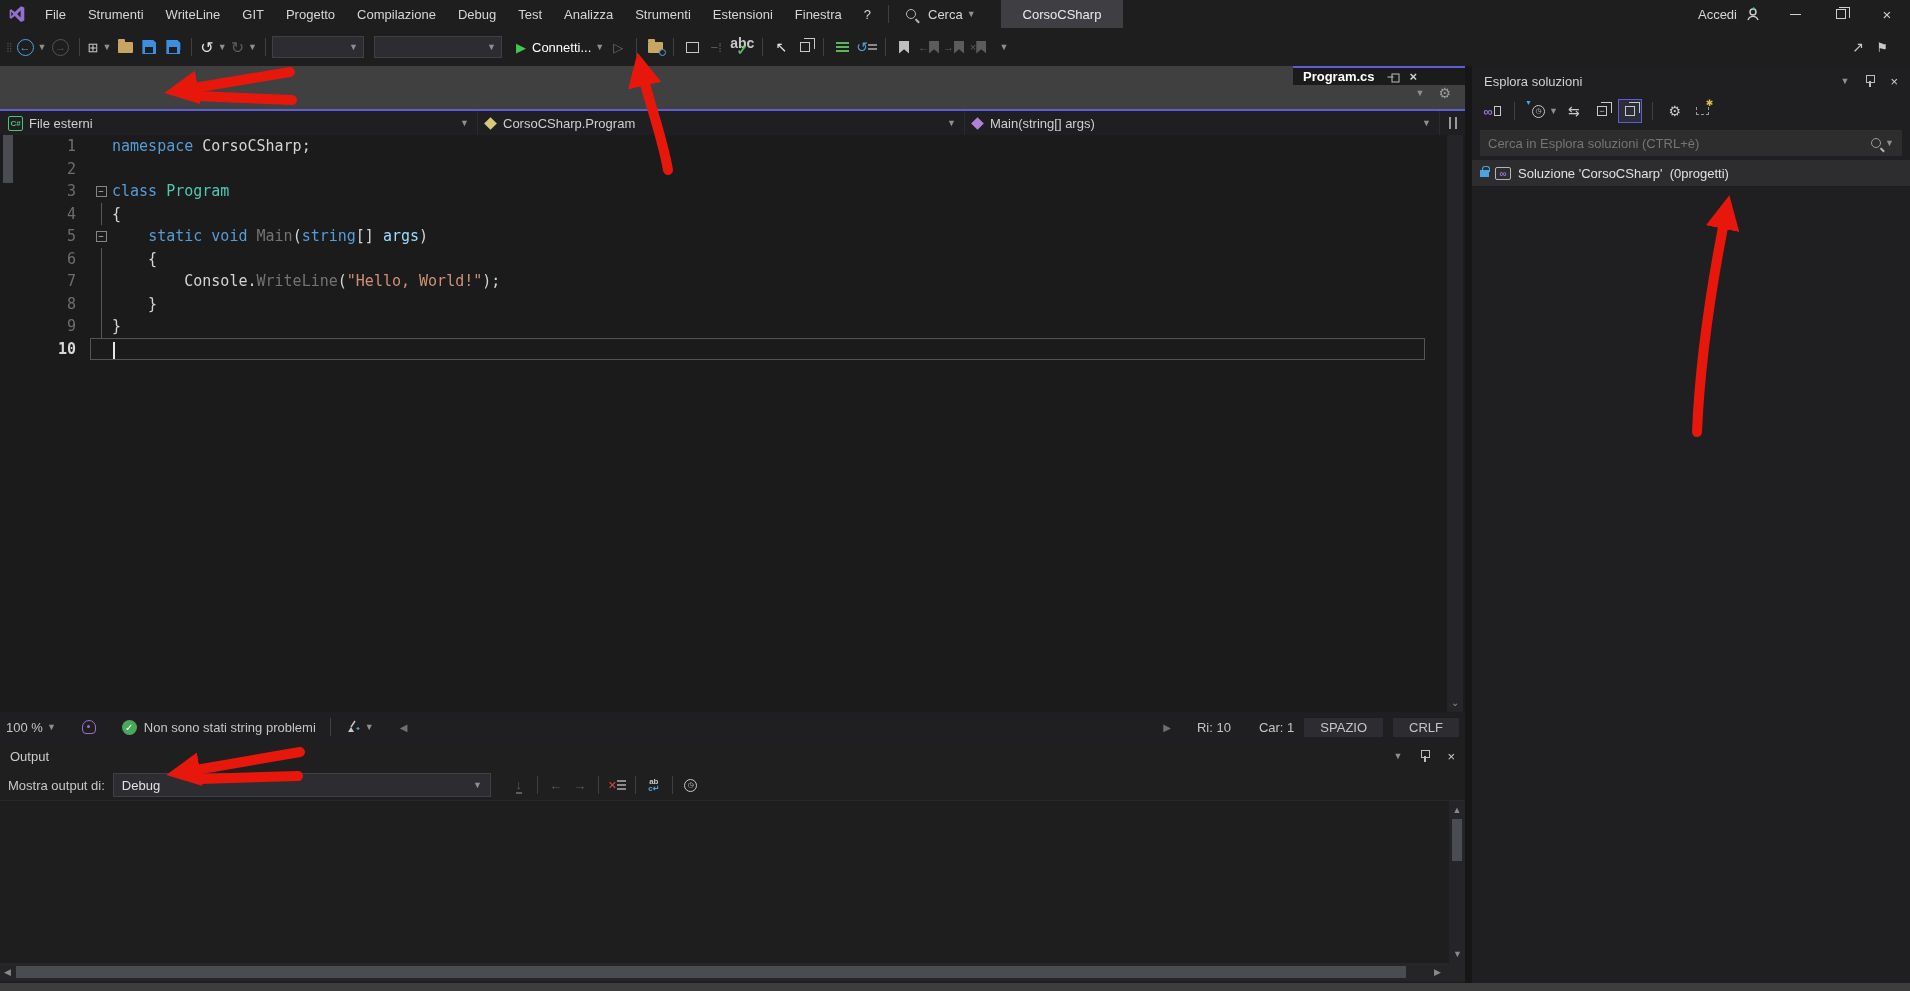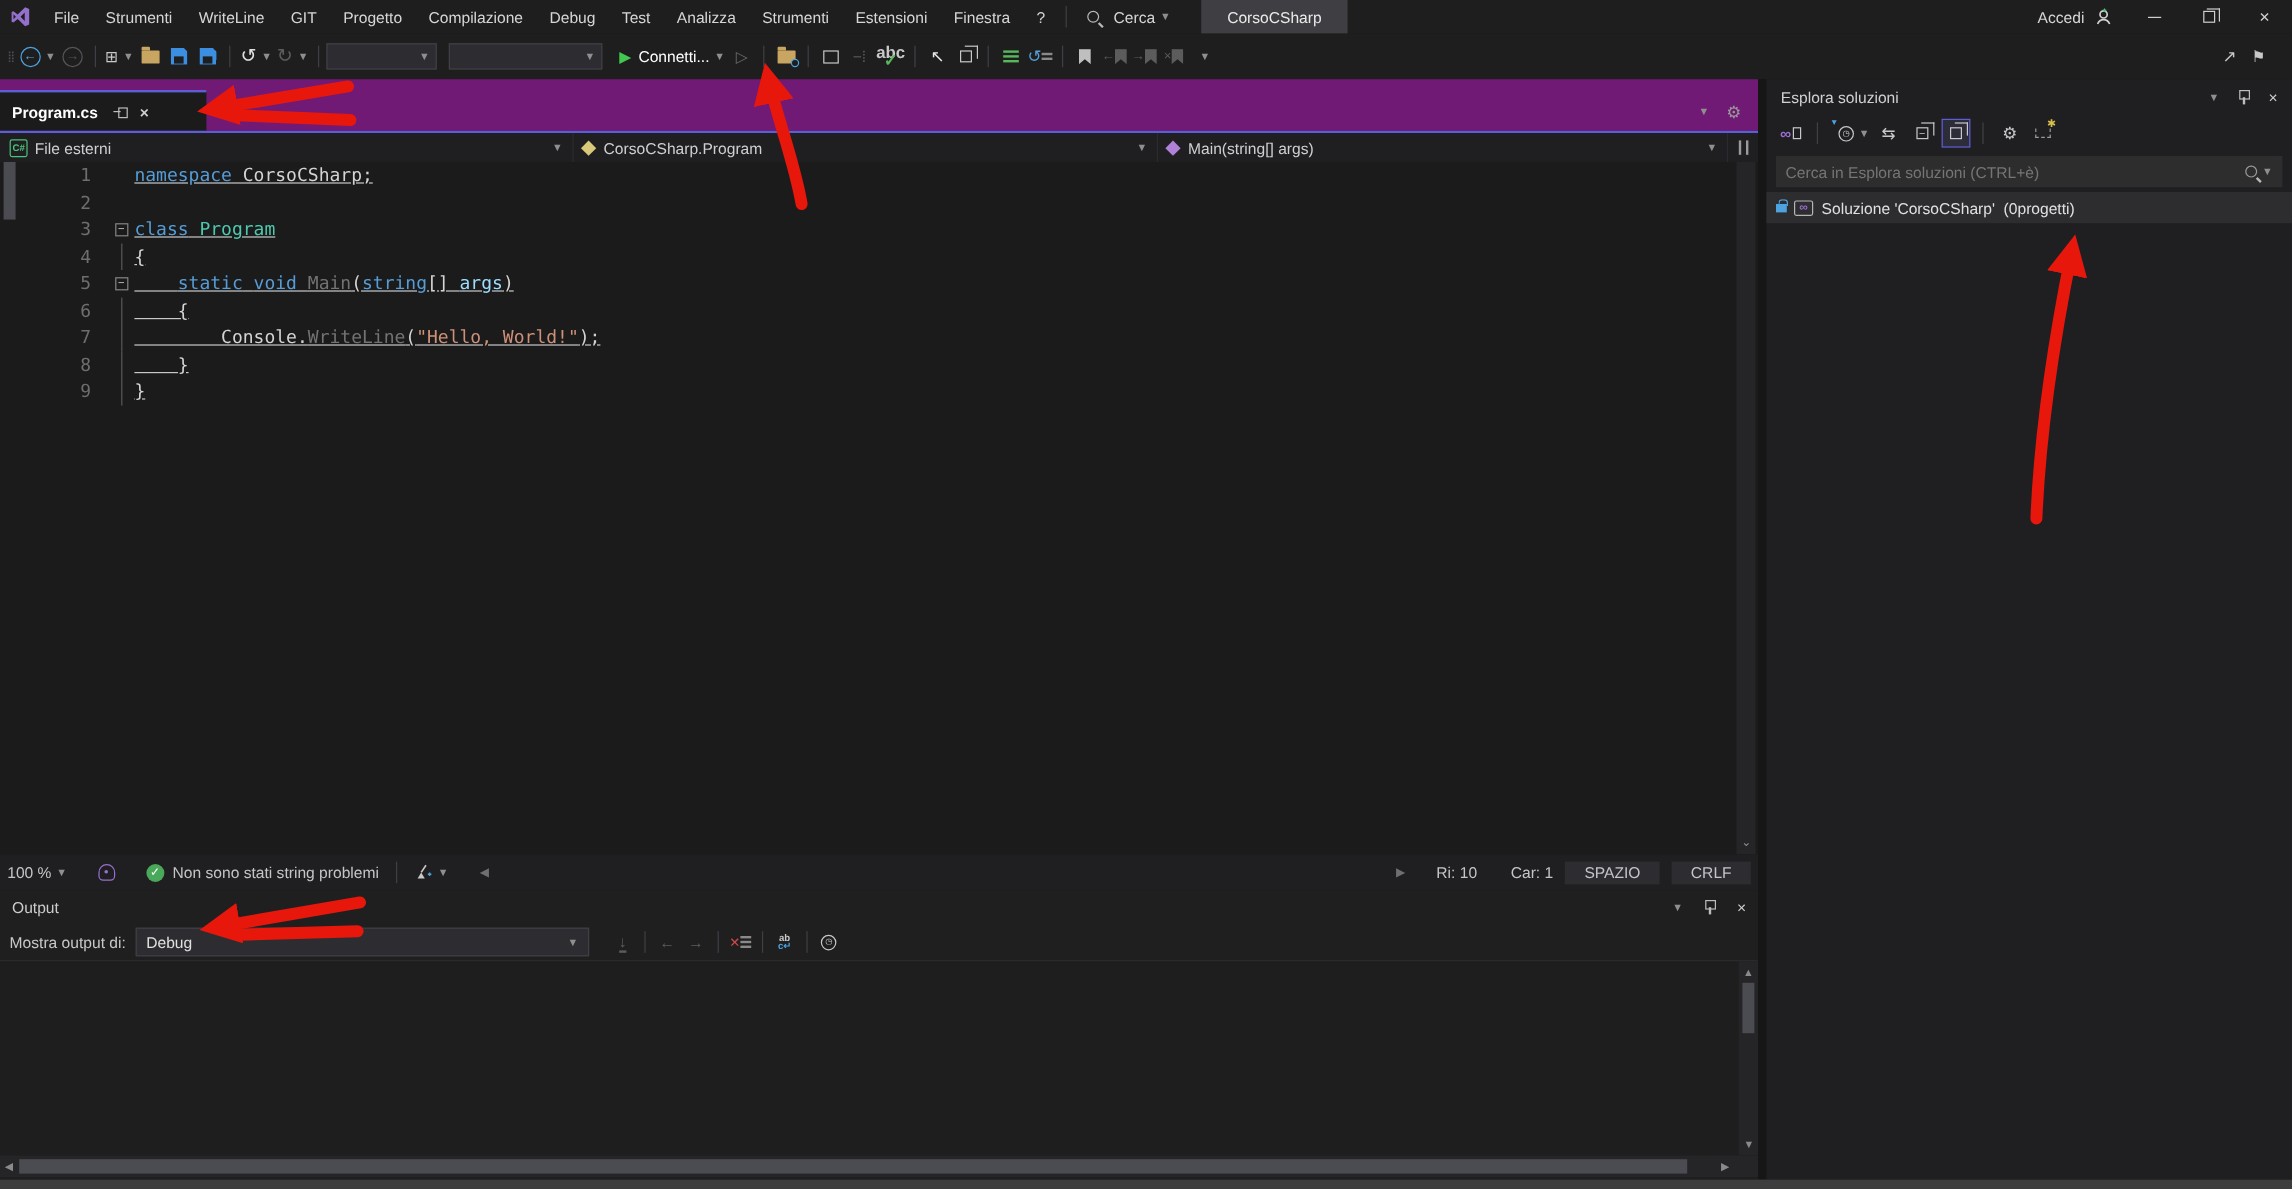--- a/index.html
+++ b/index.html
@@ -37,41 +37,41 @@
   .folder:before { content:""; position:absolute; top:-3px; left:0; width:7px; height:3px; background:#c8a662; border-radius:1px 1px 0 0; }
   .floppy { width:14px; height:14px; background:#3b8ee0; position:relative; display:inline-block; clip-path:polygon(0 0,78% 0,100% 22%,100% 100%,0 100%); }
   .floppy:after { content:""; position:absolute; left:3px; bottom:1px; width:8px; height:6px; background:#1e1e1f; }
   .lines3 { display:inline-block; width:13px; }
   .lines3 i { display:block; height:2px; margin:2px 0; background:#58b85c; }
   .bookmark { width:10px; height:13px; display:inline-block; background:#bfbfbf; clip-path:polygon(0 0,100% 0,100% 100%,50% 68%,0 100%); }
   .bookmark.dis { background:#5c5c5c; }
 
   
   #editor-group { left:0; top:66px; width:1465px; height:925px; background:#1b1b1b; }
-  #tabstrip { left:0; top:66px; width:1465px; height:43px; background:#701a75; display:flex; align-items:flex-end; }
+  #tabstrip { left:0; top:66px; width:1465px; height:43px; background:#404040; display:flex; align-items:flex-end;flex-direction:column; }
   #tab-active { width:172px; height:34px; background:#1b1b1b; border-top:2px solid #5d5dd5; display:flex; align-items:center; padding:0 10px; color:#ffffff; font-weight:bold; font-size:13px; }
   .tabstrip-right { margin-left:auto; display:flex; align-items:center; gap:14px; padding:0 14px 8px 0; color:#9a9a9a; }
   #purple-line { left:0; top:109px; width:1465px; height:2px; background:#5d5dd5; }
   #breadcrumb { left:0; top:111px; width:1465px; height:24px; background:#1f1f22; display:flex; font-size:13px; color:#cfcfcf; }
   .crumb { display:flex; align-items:center; padding:0 8px; border-right:1px solid #2b2b2e; }
   .crumb .dd { margin-left:auto; }
   .cs-icon { width:15px; height:15px; border:1px solid #4cc27a; border-radius:2px; color:#4cc27a; font-size:8px; font-weight:bold; display:flex; align-items:center; justify-content:center; margin-right:6px; }
   .diamond { width:9px; height:9px; transform:rotate(45deg); display:inline-block; margin-right:8px; }
 
   
   #code { left:0; top:135px; width:1447px; height:577px; background:#1b1b1b; font-family:"DejaVu Sans Mono", monospace; font-size:15px; }
   .code-row { display:flex; height:22.5px; line-height:22.5px; }
   .gut { width:90px; text-align:right; color:#6e6e6e; padding-right:14px; }
   .gut.cur { color:#d7d7d7; font-weight:bold; }
   .line-body { display:flex; flex:1; margin-right:22px; }
   .line-body.current { border:1px solid #53535a; }
   .foldcol { width:22px; display:flex; align-items:center; justify-content:center; }
   .foldbox { width:11px; height:11px; border:1px solid #858585; color:#bdbdbd; font-size:9px; line-height:9px; text-align:center; background:#1b1b1b; }
   .foldline { width:1px; height:100%; background:#585858; }
-  .codetext { white-space:pre;text-decoration:underline; }
+  .codetext { white-space:pre; }
   .tk-kw{color:#569cd6;} .tk-type{color:#4ec9b0;} .tk-method{color:#737373;}
   .tk-param{color:#9cdcfe;} .tk-str{color:#ce9178;} .tk-plain{color:#d4d4d4;}
   .cursor { display:inline-block; width:1.5px; height:17px; background:#e6e6e6; vertical-align:middle; }
 
   
   #ed-scroll { left:1447px; top:135px; width:16px; height:577px; background:#252528; }
   #ed-thumb { left:3px; top:135px; width:10px; height:48px; background:#4b4b52; position:absolute; }
   .scroll-chevron { position:absolute; left:2px; bottom:4px; color:#8a8a8a; font-size:10px; }
 
   
@@ -386,20 +386,27 @@
         <div class="codetext"><span class="tk-plain">    }</span></div>
       </div>
     </div>
     <div class="code-row">
       <div class="gut">9</div>
       <div class="line-body">
         <div class="foldcol">
           <span class="foldline"></span>
         </div>
         <div class="codetext"><span class="tk-plain">}</span></div>
+      </div>
+    </div>
+    <div class="code-row">
+      <div class="gut cur">10</div>
+      <div class="line-body current">
+        <div class="foldcol"></div>
+        <div class="codetext"><span class="cursor"></span></div>
       </div>
     </div>
   </div>
 
 <div id="ed-scroll" class="abs">
   <span class="scroll-chevron" style="left:4px">⌄</span>
 </div>
 <div id="ed-thumb" class="abs"></div>
 
 <div id="ed-status" class="abs">

